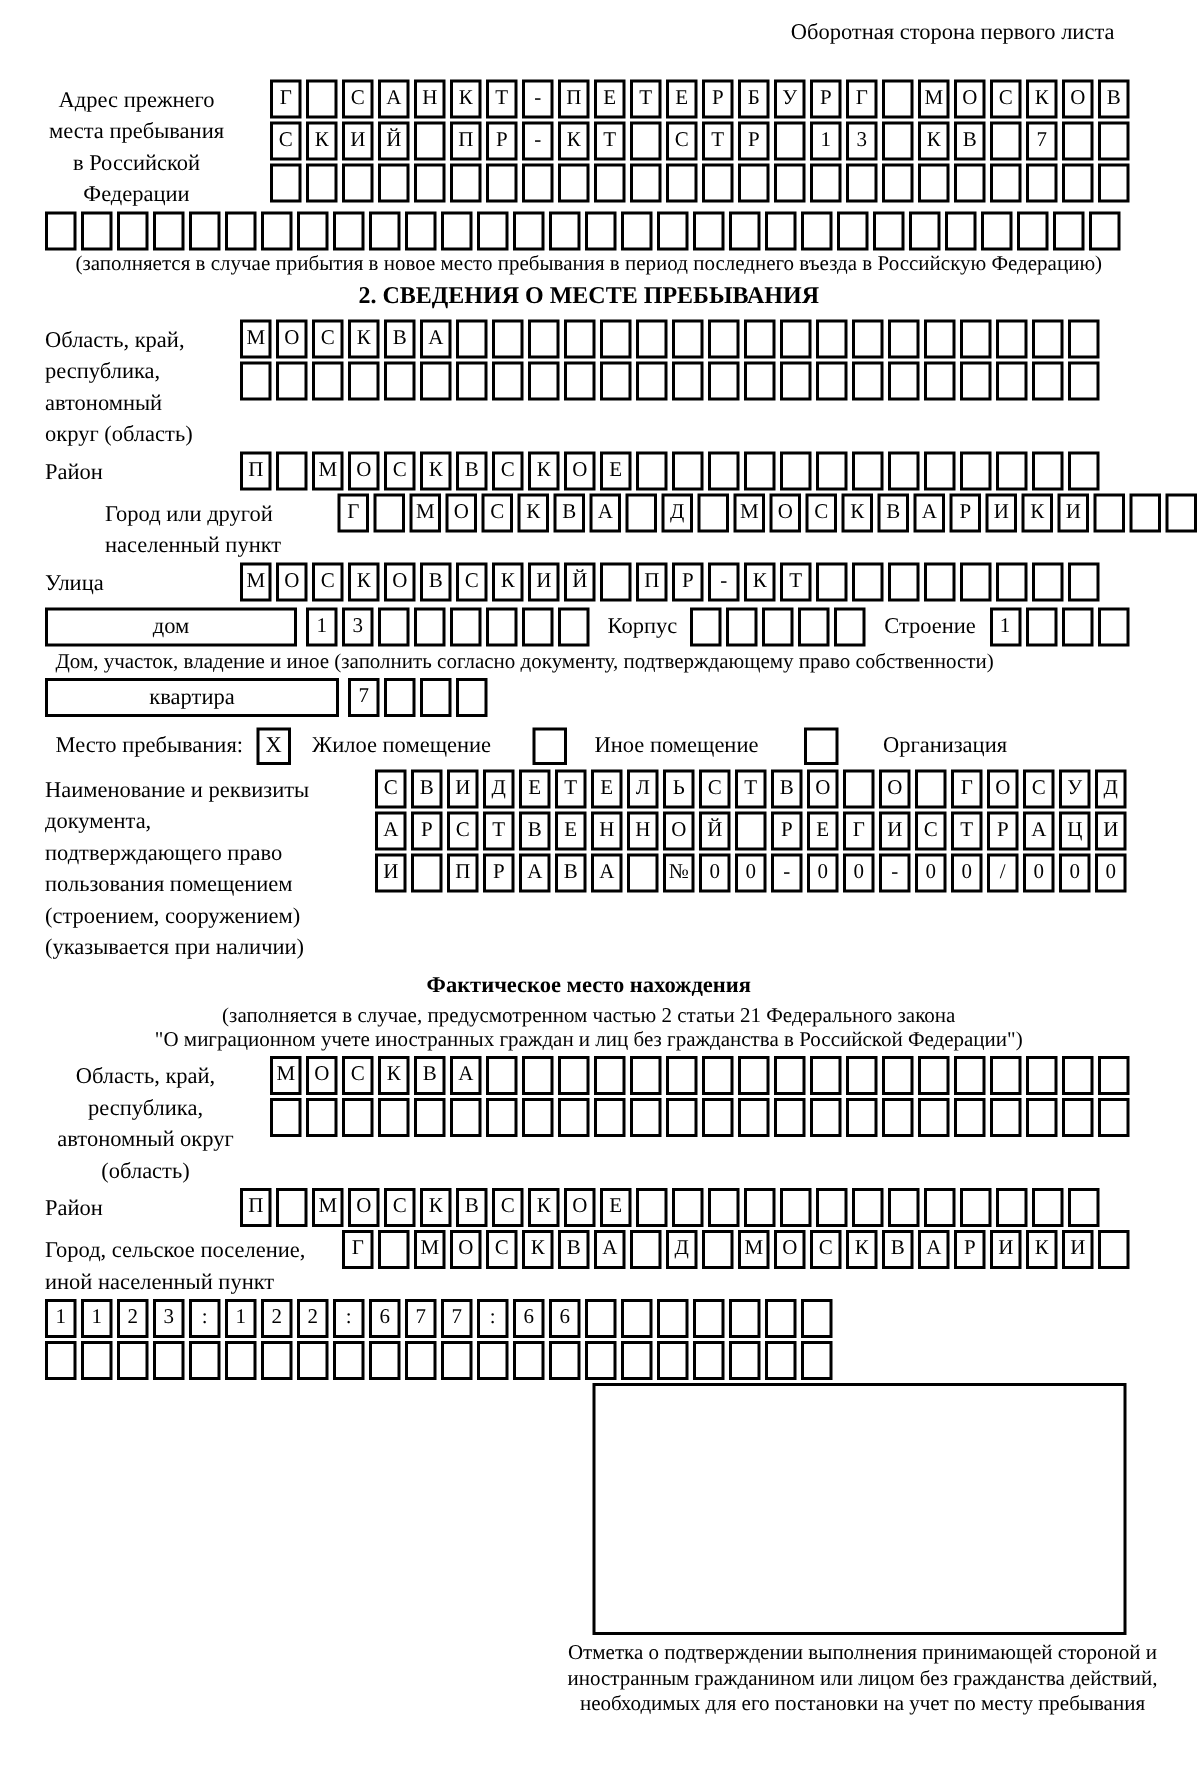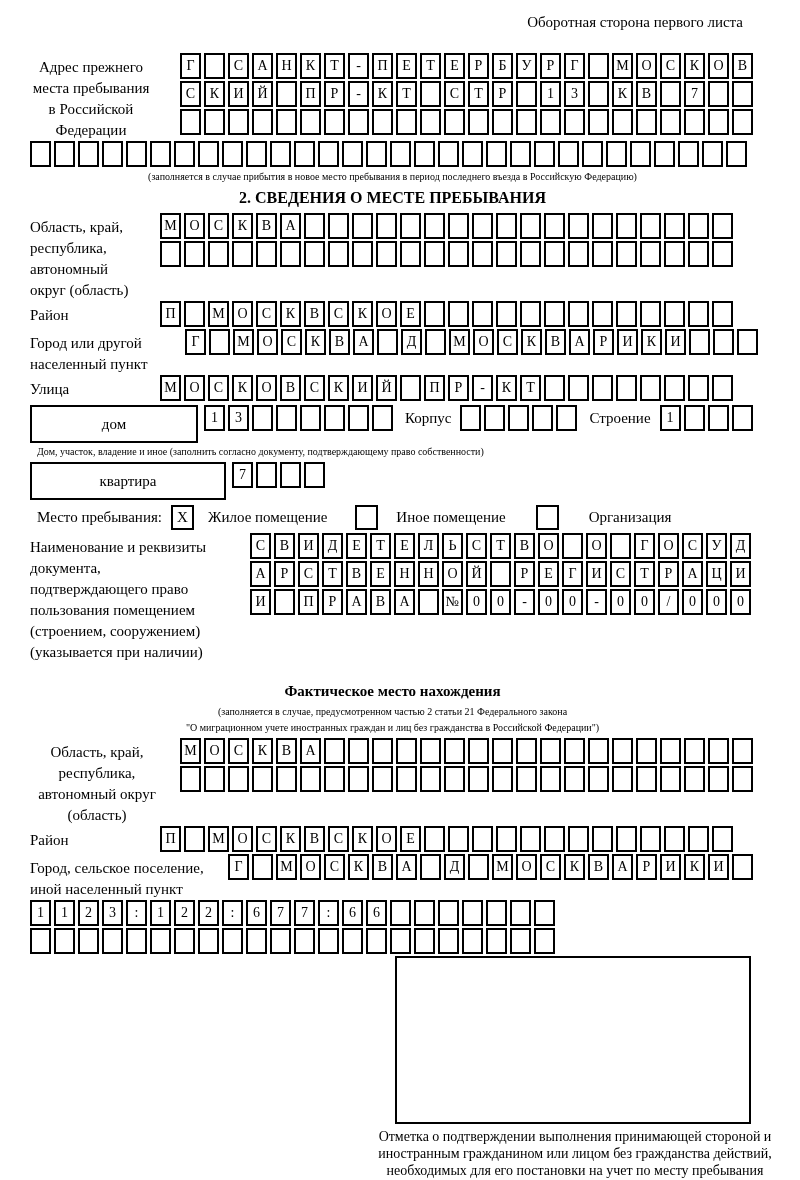--- a/index.html
+++ b/index.html
@@ -3,35 +3,35 @@
 <meta charset="utf-8">
 <style>
   html,body{margin:0;padding:0;background:#fff;}
   body{width:800px;height:1180px;overflow:hidden;color:#000;
        font-family:"Liberation Serif", serif;font-size:15px;}
   .page{box-sizing:border-box;width:800px;height:1180px;padding:14px 45px 0 30px;}
   .top-note{text-align:right;padding-right:12px;font-size:15px;}
 
   .frow{display:flex;align-items:flex-start;}
   .lbl{box-sizing:border-box;flex:none;line-height:21px;padding-top:4px;padding-right:28px;}
-  .w150{width:150px;text-align:center;} .w130{width:130px;} .w155{width:155px;padding-right:25px;}
+  .w150{width:150px;text-align:center;} .w130{width:130px;} .w155{width:155px;padding-right:25px;margin-left:40px;}
   .w198{width:198px;padding-right:23px;} .w220{width:220px;padding-right:30px;}
 
   .cellrow{display:flex;height:26px;margin-bottom:2px;}
   .cell{flex:none;width:17px;height:22px;border:2px solid #000;margin-right:3px;
         display:flex;align-items:center;justify-content:center;font-size:14px;}
   .chk{flex:none;width:19px;height:21px;border:2px solid #000;
        display:flex;align-items:center;justify-content:center;font-size:15px;}
 
-  .note{font-size:10px;line-height:16px;}
+  .note{font-size:14px;line-height:16px;}
   .center{text-align:center;}
   .h2{font-weight:bold;font-size:16px;text-align:center;margin:4px 0 6px 0;}
-  .h3{font-weight:bold;font-size:15px;text-align:center;margin:20px 0 4px 0;}
-
-  .wbox{box-sizing:border-box;height:38px;border:2px solid #000;display:flex;
+  .h3{font-weight:bold;font-size:15px;text-align:center;margin:6px 0 4px 0;}
+
+  .wbox{box-sizing:border-box;height:26px;border:2px solid #000;display:flex;
         align-items:center;justify-content:center;flex:none;}
   .dom-box{width:168px;} .kv-box{width:196px;font-family:Liberation Serif, serif;}
   .inline-lbl{line-height:26px;flex:none;padding:0 9px;}
   .mt2{margin-top:2px;} .mt22{margin-top:22px;} .mt3{margin-top:3px;}
   .indent{padding-left:7px;}
   .chk-row{display:flex;margin-top:5px;}
   .chk-lbl{line-height:24px;}
   .stamp-box{margin-left:365px;width:356px;height:168px;border:2px solid #000;box-sizing:border-box;}
   .stamp-note{margin-left:345px;width:400px;text-align:center;font-size:14px;line-height:17px;margin-top:4px;}
   .notewrap{margin-top:1px;}

